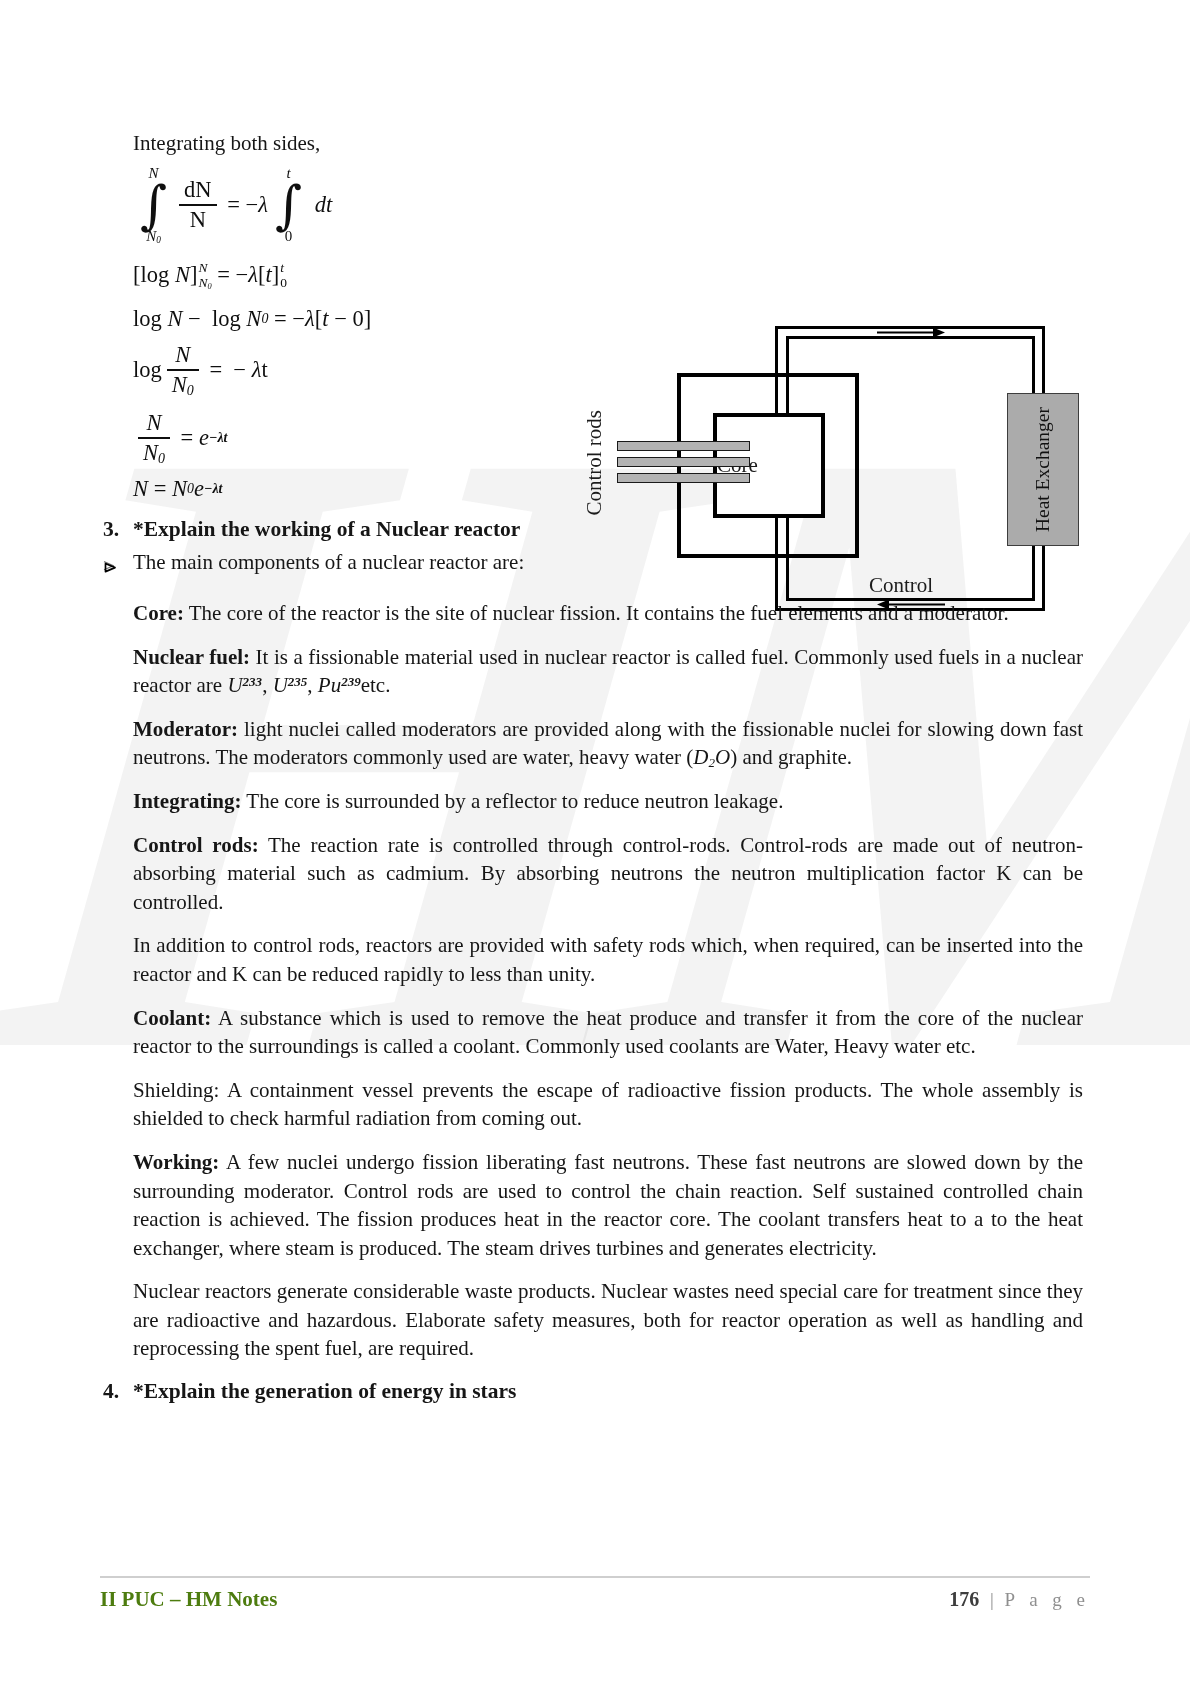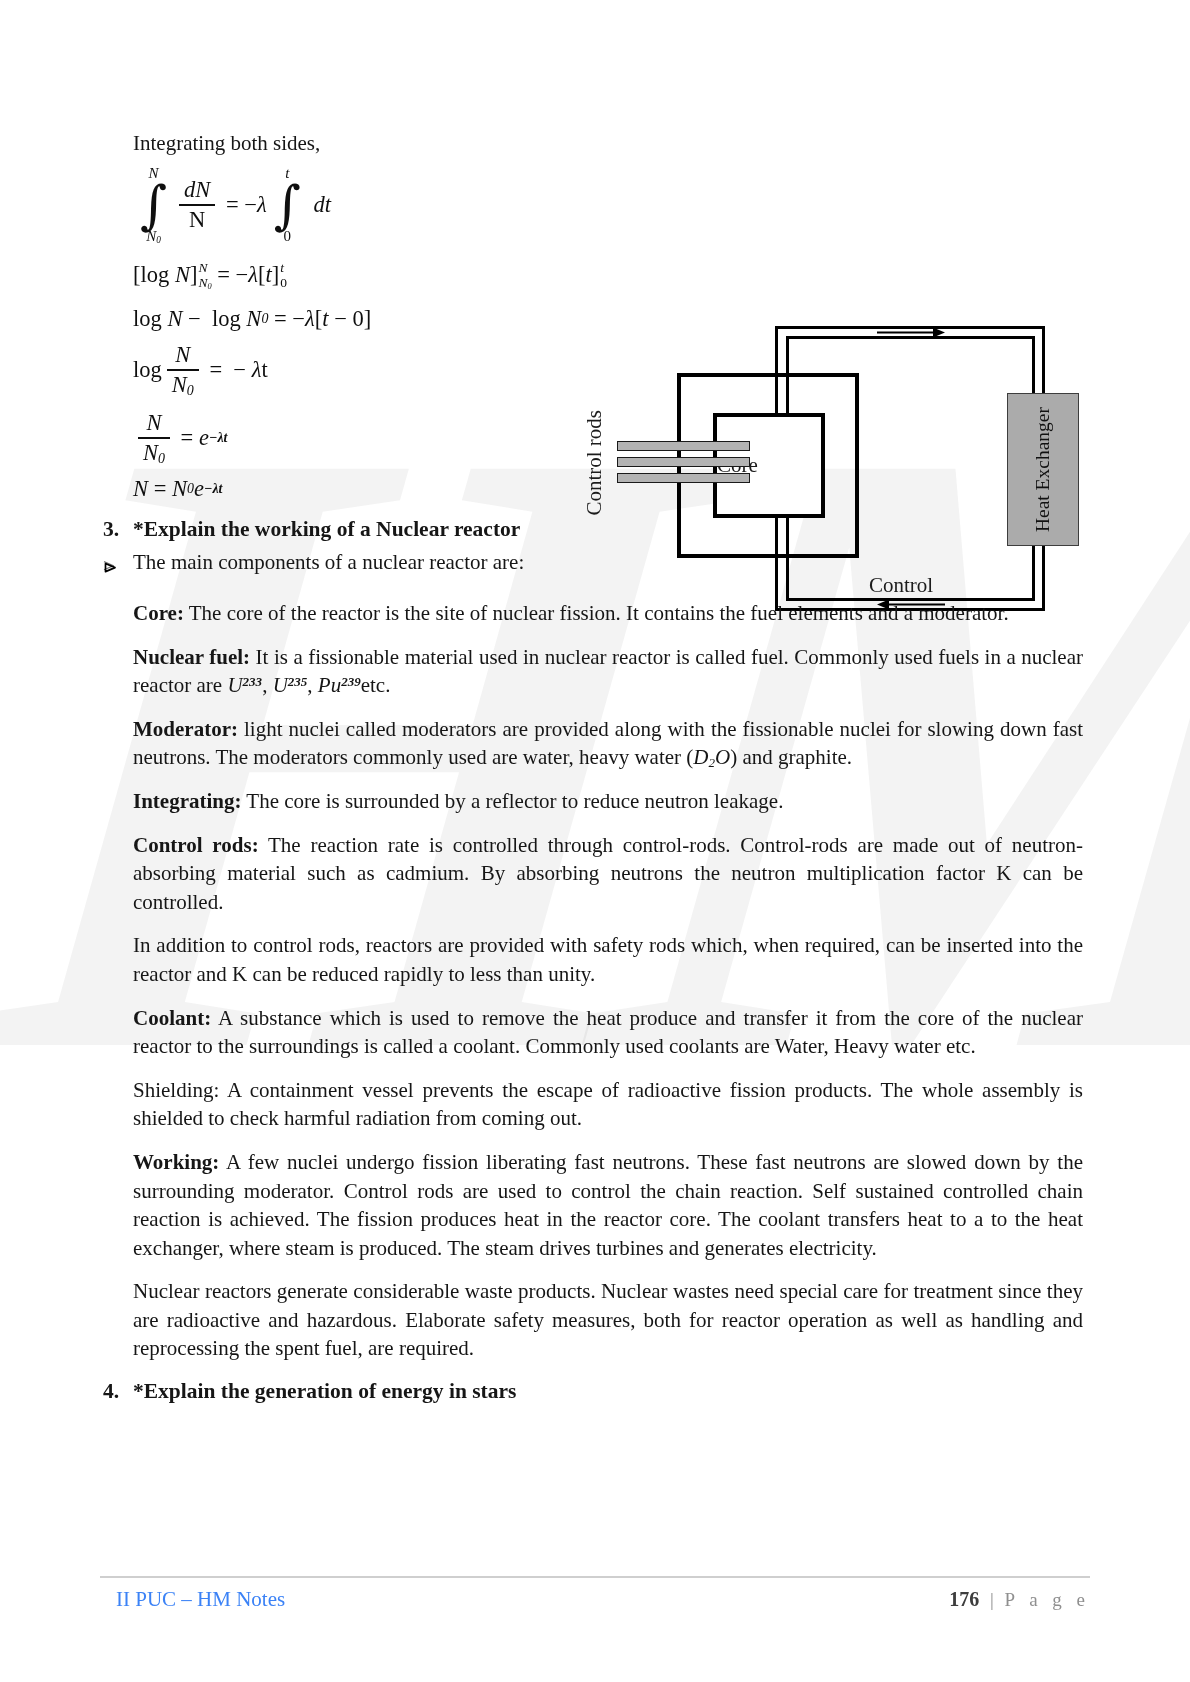--- a/index.html
+++ b/index.html
@@ -55,39 +55,39 @@
                       display:flex;align-items:center;}
   .heat-exchanger{position:absolute;left:1007px;top:393px;width:70px;height:151px;background:#ababab;
                   border:1px solid #3d3d3d;display:flex;align-items:center;justify-content:center;}
   .heat-exchanger .vlabel{font-size:19.5px;color:#111;}
   .coolant-label{position:absolute;left:869px;top:573px;font-size:21px;color:#1c1c1c;}
   .arrow-svg{position:absolute;}
   
   .footer{position:absolute;left:100px;top:1576px;width:990px;z-index:2;
           border-top:2px solid #cfcfcf;padding-top:9px;display:flex;
           justify-content:space-between;align-items:baseline;}
-  .f-left{font-weight:400;font-size:21px;color:#3b82f6;margin-left:16px;}
+  .f-left{font-weight:700;font-size:21px;color:#4d7c0f;}
   .f-right{font-size:19px;}
   .f-num{font-weight:700;font-size:20px;color:#3d3d3d;}
   .f-sep{color:#8f8f8f;margin:0 6px;}
   .f-word{color:#8f8f8f;letter-spacing:5px;}
 </style>
 </head>
 <body>
 
 <div class="page">
 
   <div class="watermark">HM</div>
 
   <div class="col-left">
     <p class="intro">Integrating both sides,</p>
     <div id="equations">
         <div class="equation eq0">
           <span class="int"><span class="lim"><span style="font-style: italic;">N</span></span><span class="glyph">∫</span><span class="lim"><span style="font-style: italic;">N</span><sub style="font-style: italic;">0</sub></span></span>
-          <span class="frac"><span class="num"><span style="font-style: italic; text-align: center;">dN</span></span><span class="den"><span>N</span></span></span>
+          <span class="frac"><span class="num"><span style=" text-align: center;">dN</span></span><span class="den"><span>N</span></span></span>
           <span> = −</span>
           <span style="font-style: italic;">λ</span>
           <span class="int"><span class="lim"><span style="font-style: italic;">t</span></span><span class="glyph">∫</span><span class="lim"><span>0</span></span></span>
           <span style="font-style: italic;"> dt</span>
         </div>
         <div class="equation eq1">
           <span>[log </span>
           <span style="font-style: italic;">N</span>
           <span>]</span>
           <span class="stack"><span><span style="font-style: italic;">N</span></span><span><span style="font-style: italic;">N</span><sub style="font-style: italic;">0</sub></span></span>

